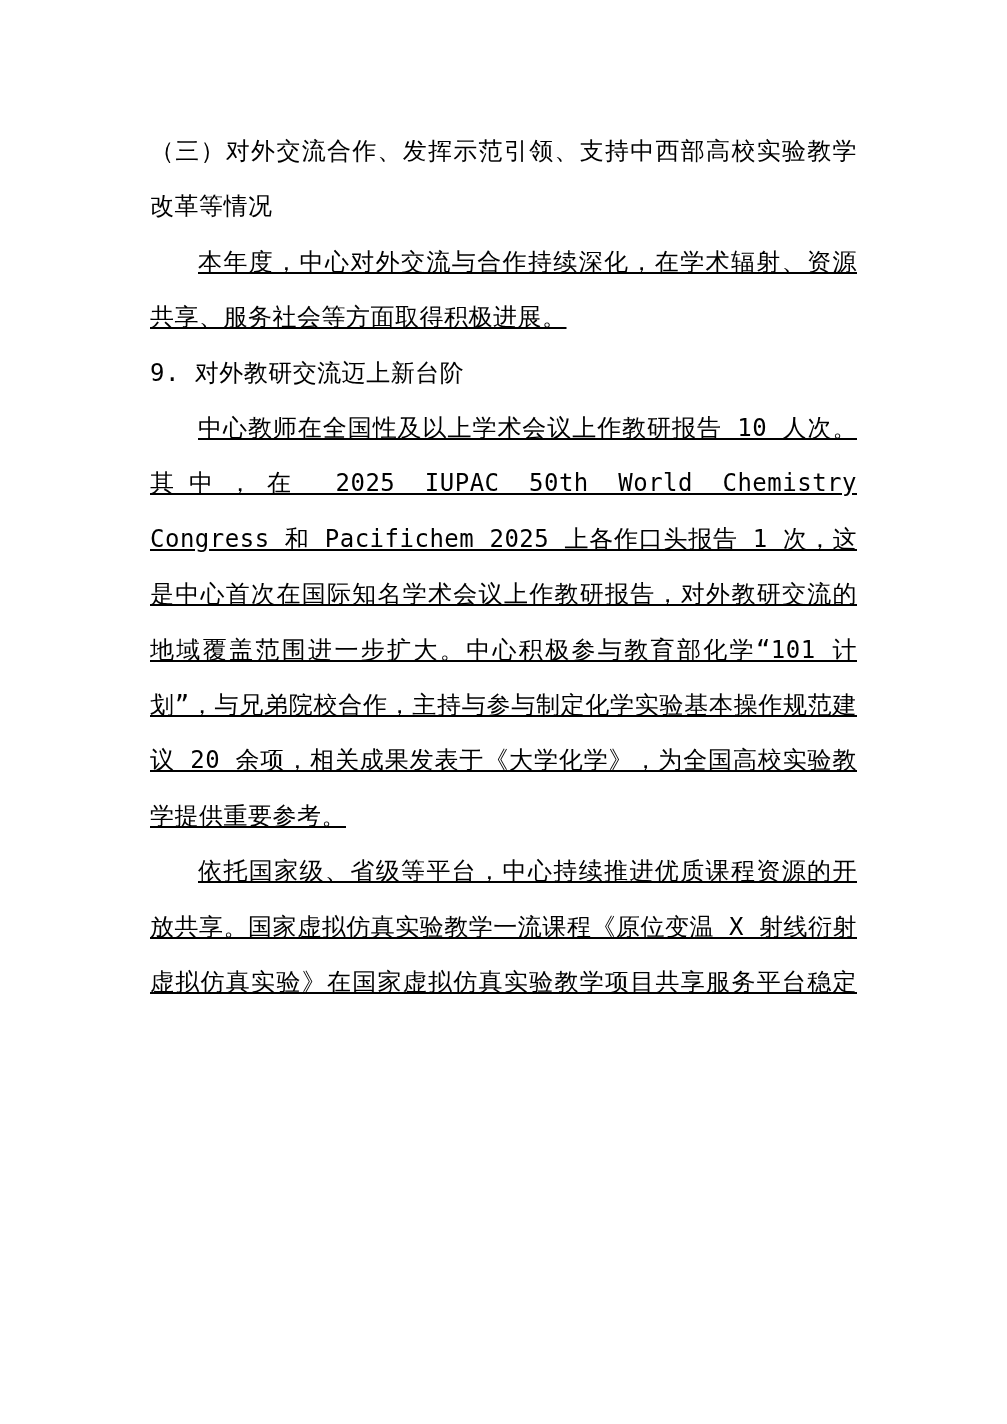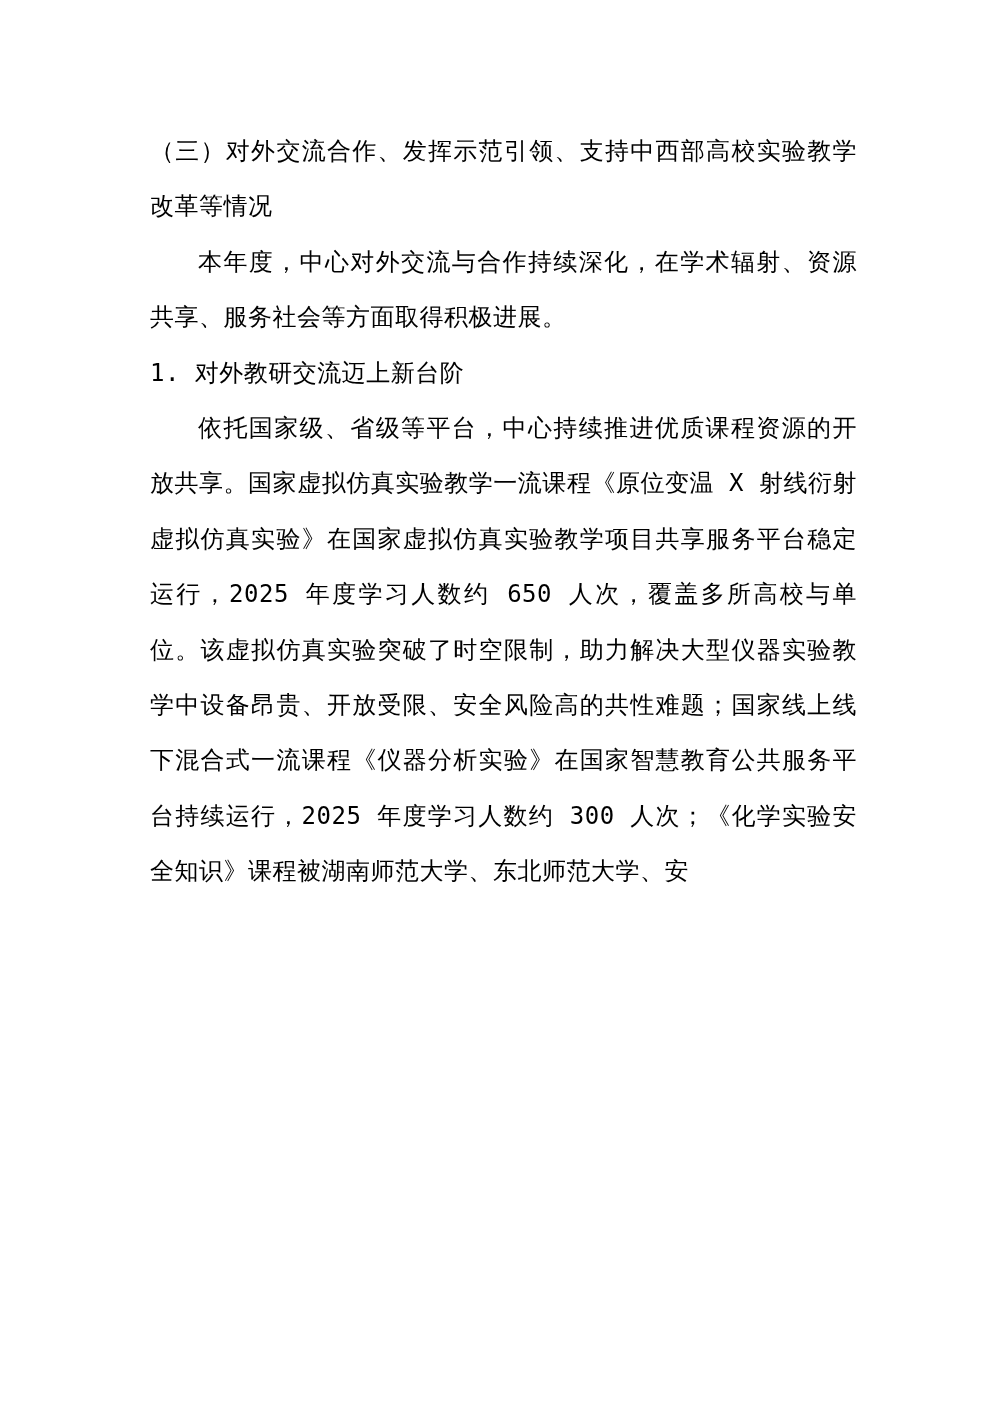--- a/index.html
+++ b/index.html
@@ -27,36 +27,38 @@
     text-align: justify;
     text-justify: inter-character;
     letter-spacing: 0.5px;
   }
   .block {
     margin: 0;
     padding: 0;
   }
   .para {
     text-indent: 2em;
+    text-decoration: underline;
   }
   .pagenum {
     position: absolute;
     left: 0;
     top: 1297px;
     width: 100%;
     text-align: center;
     font-family: "DejaVu Sans", "Liberation Sans", sans-serif;
     font-size: 16px;
     color: #000000;
   }
 </style>
 </head>
 <body>
 
 <div class="page">
   <div class="doc-body">
     <div class="block heading">（三）对外交流合作、发挥示范引领、支持中西部高校实验教学改革等情况</div>
     <div class="block para">本年度，中心对外交流与合作持续深化，在学术辐射、资源共享、服务社会等方面取得积极进展。</div>
-    <div class="block subheading">1. 对外教研交流迈上新台阶</div>
+    <div class="block subheading">9. 对外教研交流迈上新台阶</div>
+    <div class="block para">中心教师在全国性及以上学术会议上作教研报告 10 人次。其中，在 2025 IUPAC 50th World Chemistry Congress 和 Pacifichem 2025 上各作口头报告 1 次，这是中心首次在国际知名学术会议上作教研报告，对外教研交流的地域覆盖范围进一步扩大。中心积极参与教育部化学“101 计划”，与兄弟院校合作，主持与参与制定化学实验基本操作规范建议 20 余项，相关成果发表于《大学化学》，为全国高校实验教学提供重要参考。</div>
     <div class="block para">依托国家级、省级等平台，中心持续推进优质课程资源的开放共享。国家虚拟仿真实验教学一流课程《原位变温 X 射线衍射虚拟仿真实验》在国家虚拟仿真实验教学项目共享服务平台稳定运行，2025 年度学习人数约 650 人次，覆盖多所高校与单位。该虚拟仿真实验突破了时空限制，助力解决大型仪器实验教学中设备昂贵、开放受限、安全风险高的共性难题；国家线上线下混合式一流课程《仪器分析实验》在国家智慧教育公共服务平台持续运行，2025 年度学习人数约 300 人次；《化学实验安全知识》课程被湖南师范大学、东北师范大学、安</div>
   </div>
   <div class="pagenum">15</div>
 </div>
 
 </body></html>

